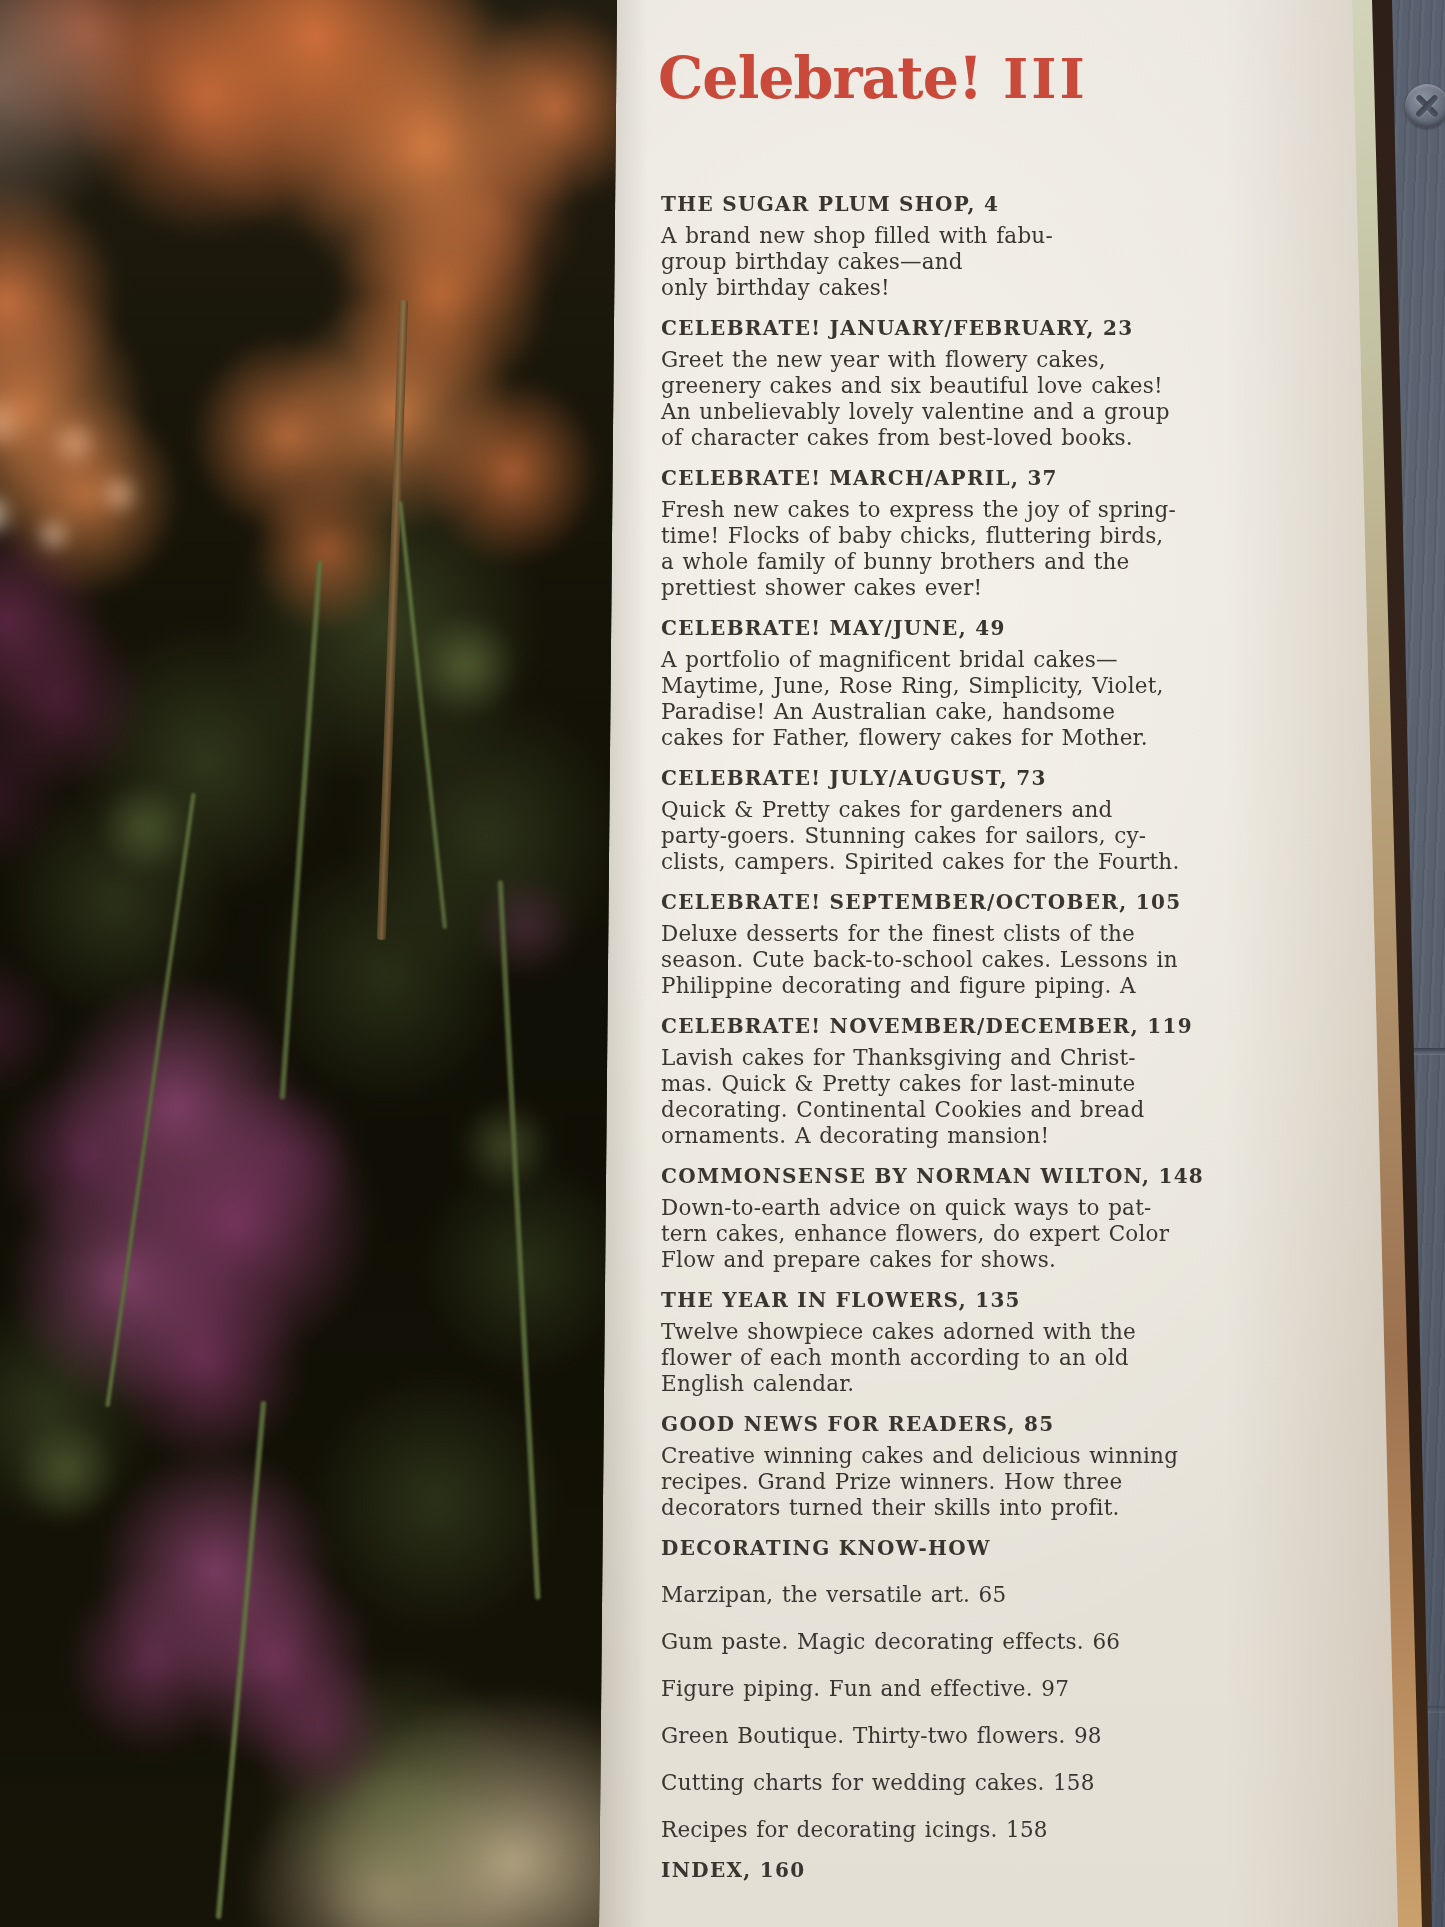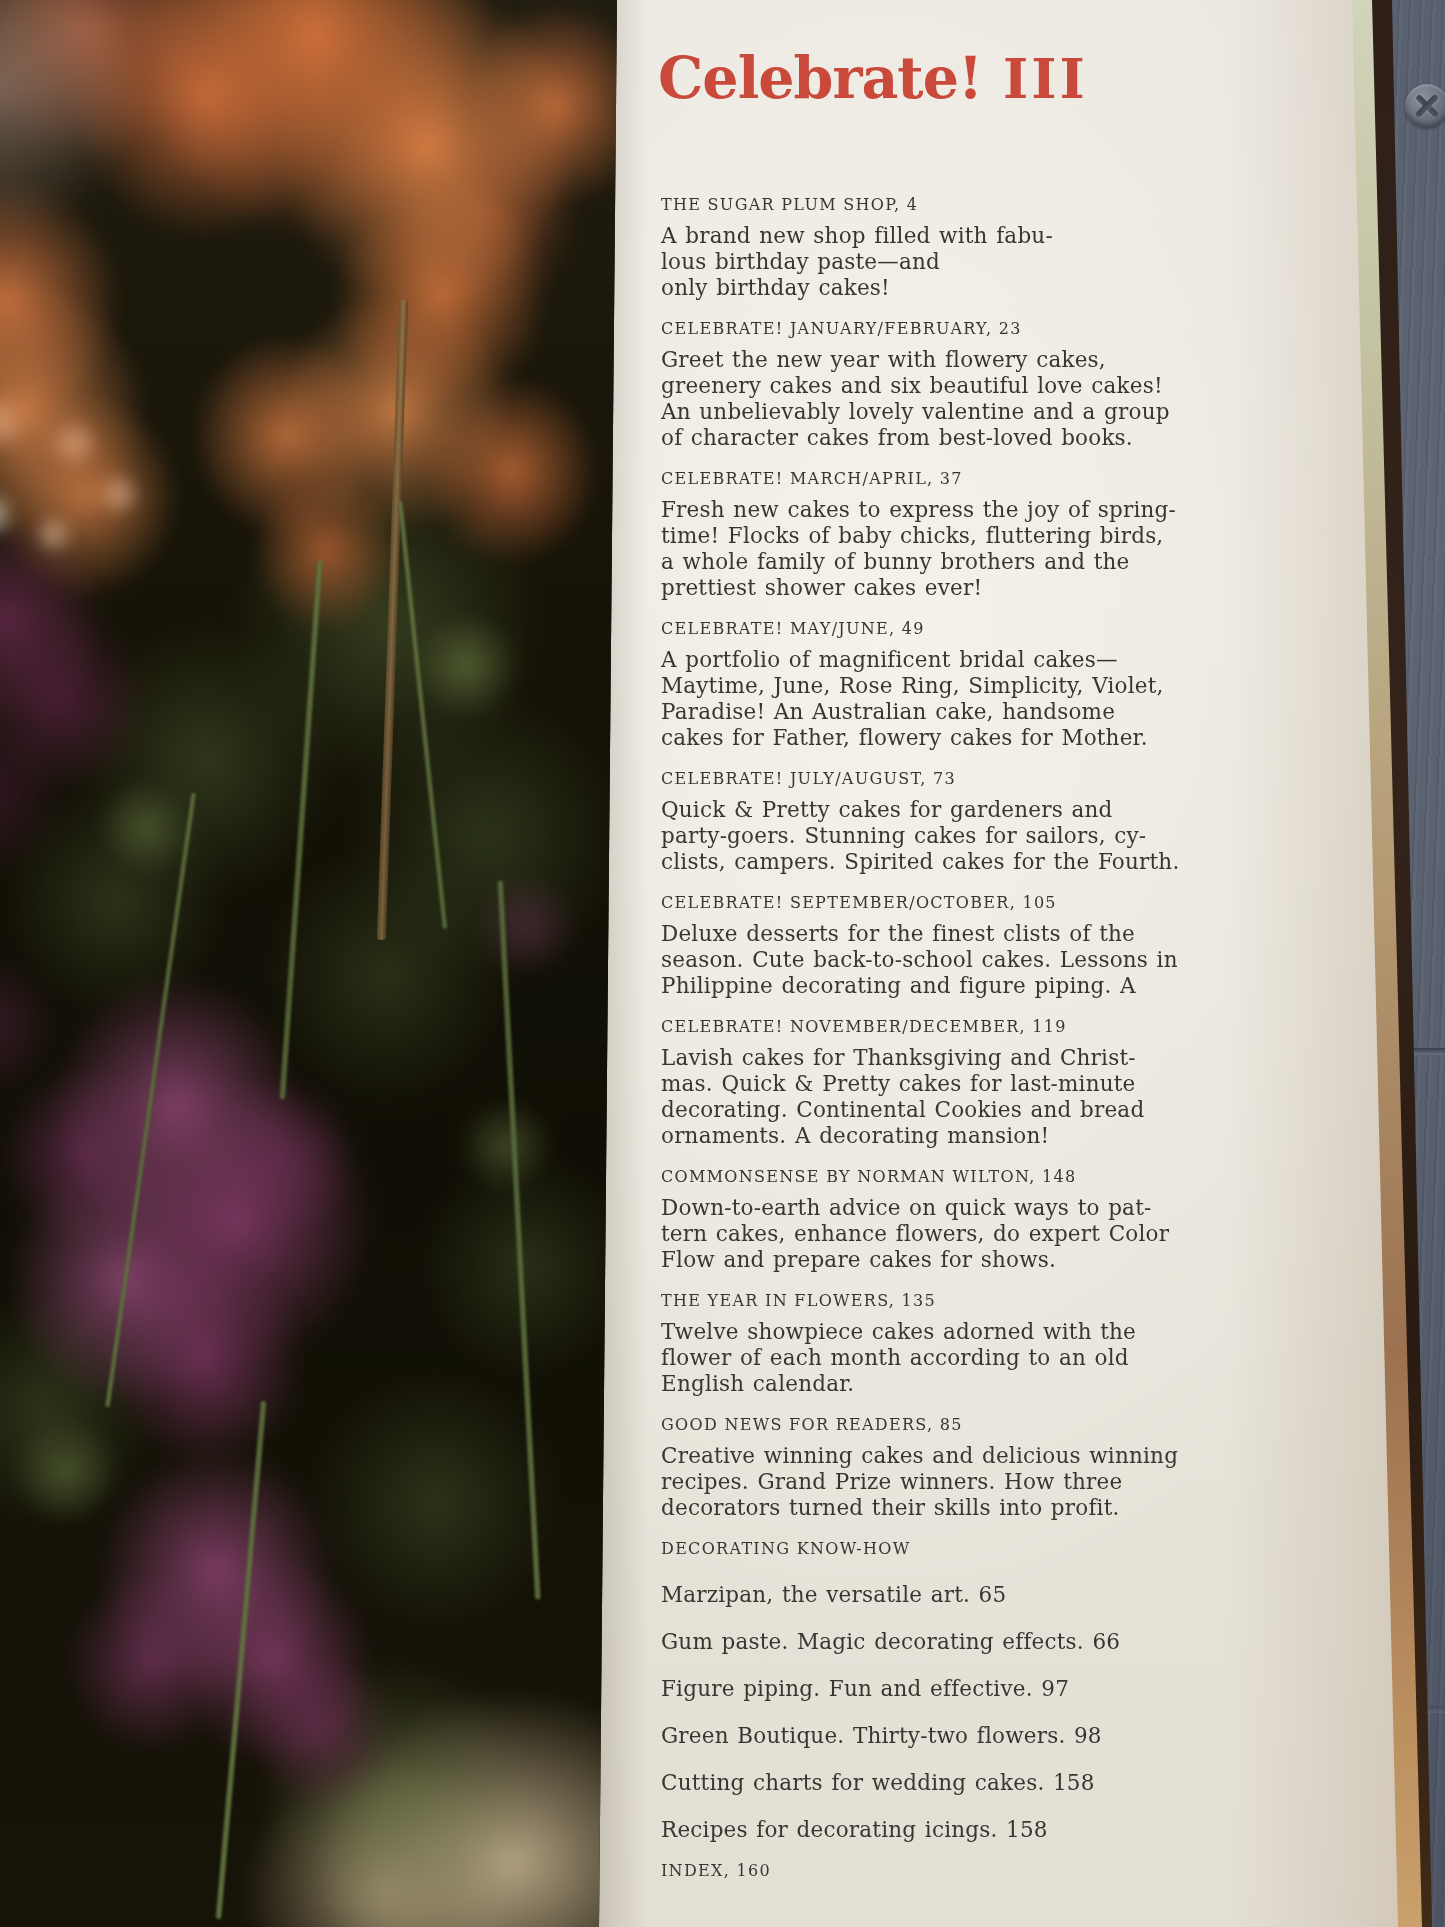--- a/index.html
+++ b/index.html
@@ -115,21 +115,21 @@
       linear-gradient(90deg, rgba(0,0,0,0) 72%, rgba(0,0,0,.28) 100%),
       linear-gradient(180deg, rgba(0,0,0,0) 0%, rgba(0,0,0,.18) 52%, rgba(0,0,0,.05) 100%);}
 
   
   .logo{position:absolute;left:658px;top:44px;color:#c9493a;white-space:nowrap;}
   .logo-name{font-size:57px;font-weight:bold;letter-spacing:-1px;}
   .logo-volume{font-size:54px;font-weight:bold;letter-spacing:3px;margin-left:16px;}
 
   .toc{position:absolute;left:661px;top:192px;width:660px;color:#3a362f;}
   .toc section{margin:0;padding:0;}
-  .hd{font-size:16px;line-height:25px;font-weight:normal;letter-spacing:1.3px;
+  .hd{font-size:20px;line-height:25px;font-weight:bold;letter-spacing:1.3px;
       margin:15px 0 6px 0;}
   .toc section:first-of-type .hd{margin-top:0;}
   .toc-line{font-size:21.5px;line-height:26px;letter-spacing:.2px;word-spacing:1.5px;}
   .toc section:nth-of-type(11) .toc-line{margin-top:21px;}
 </style>
 </head>
 <body>
 
 <div class="stage">
 
@@ -164,21 +164,21 @@
   <div class="logo">
     <span class="logo-name">Celebrate!</span>
     <span class="logo-volume">III</span>
   </div>
 
   <div class="toc">
     <section>
       <h2 class="hd">THE SUGAR PLUM SHOP, 4</h2>
       <div class="lines">
           <div class="toc-line">A brand new shop filled with fabu-</div>
-          <div class="toc-line">lous birthday paste—and</div>
+          <div class="toc-line">group birthday cakes—and</div>
           <div class="toc-line">only birthday cakes!</div>
         </div>
     </section>
     <section>
       <h2 class="hd">CELEBRATE! JANUARY/FEBRUARY, 23</h2>
       <div class="lines">
           <div class="toc-line">Greet the new year with flowery cakes,</div>
           <div class="toc-line">greenery cakes and six beautiful love cakes!</div>
           <div class="toc-line">An unbelievably lovely valentine and a group</div>
           <div class="toc-line">of character cakes from best-loved books.</div>

